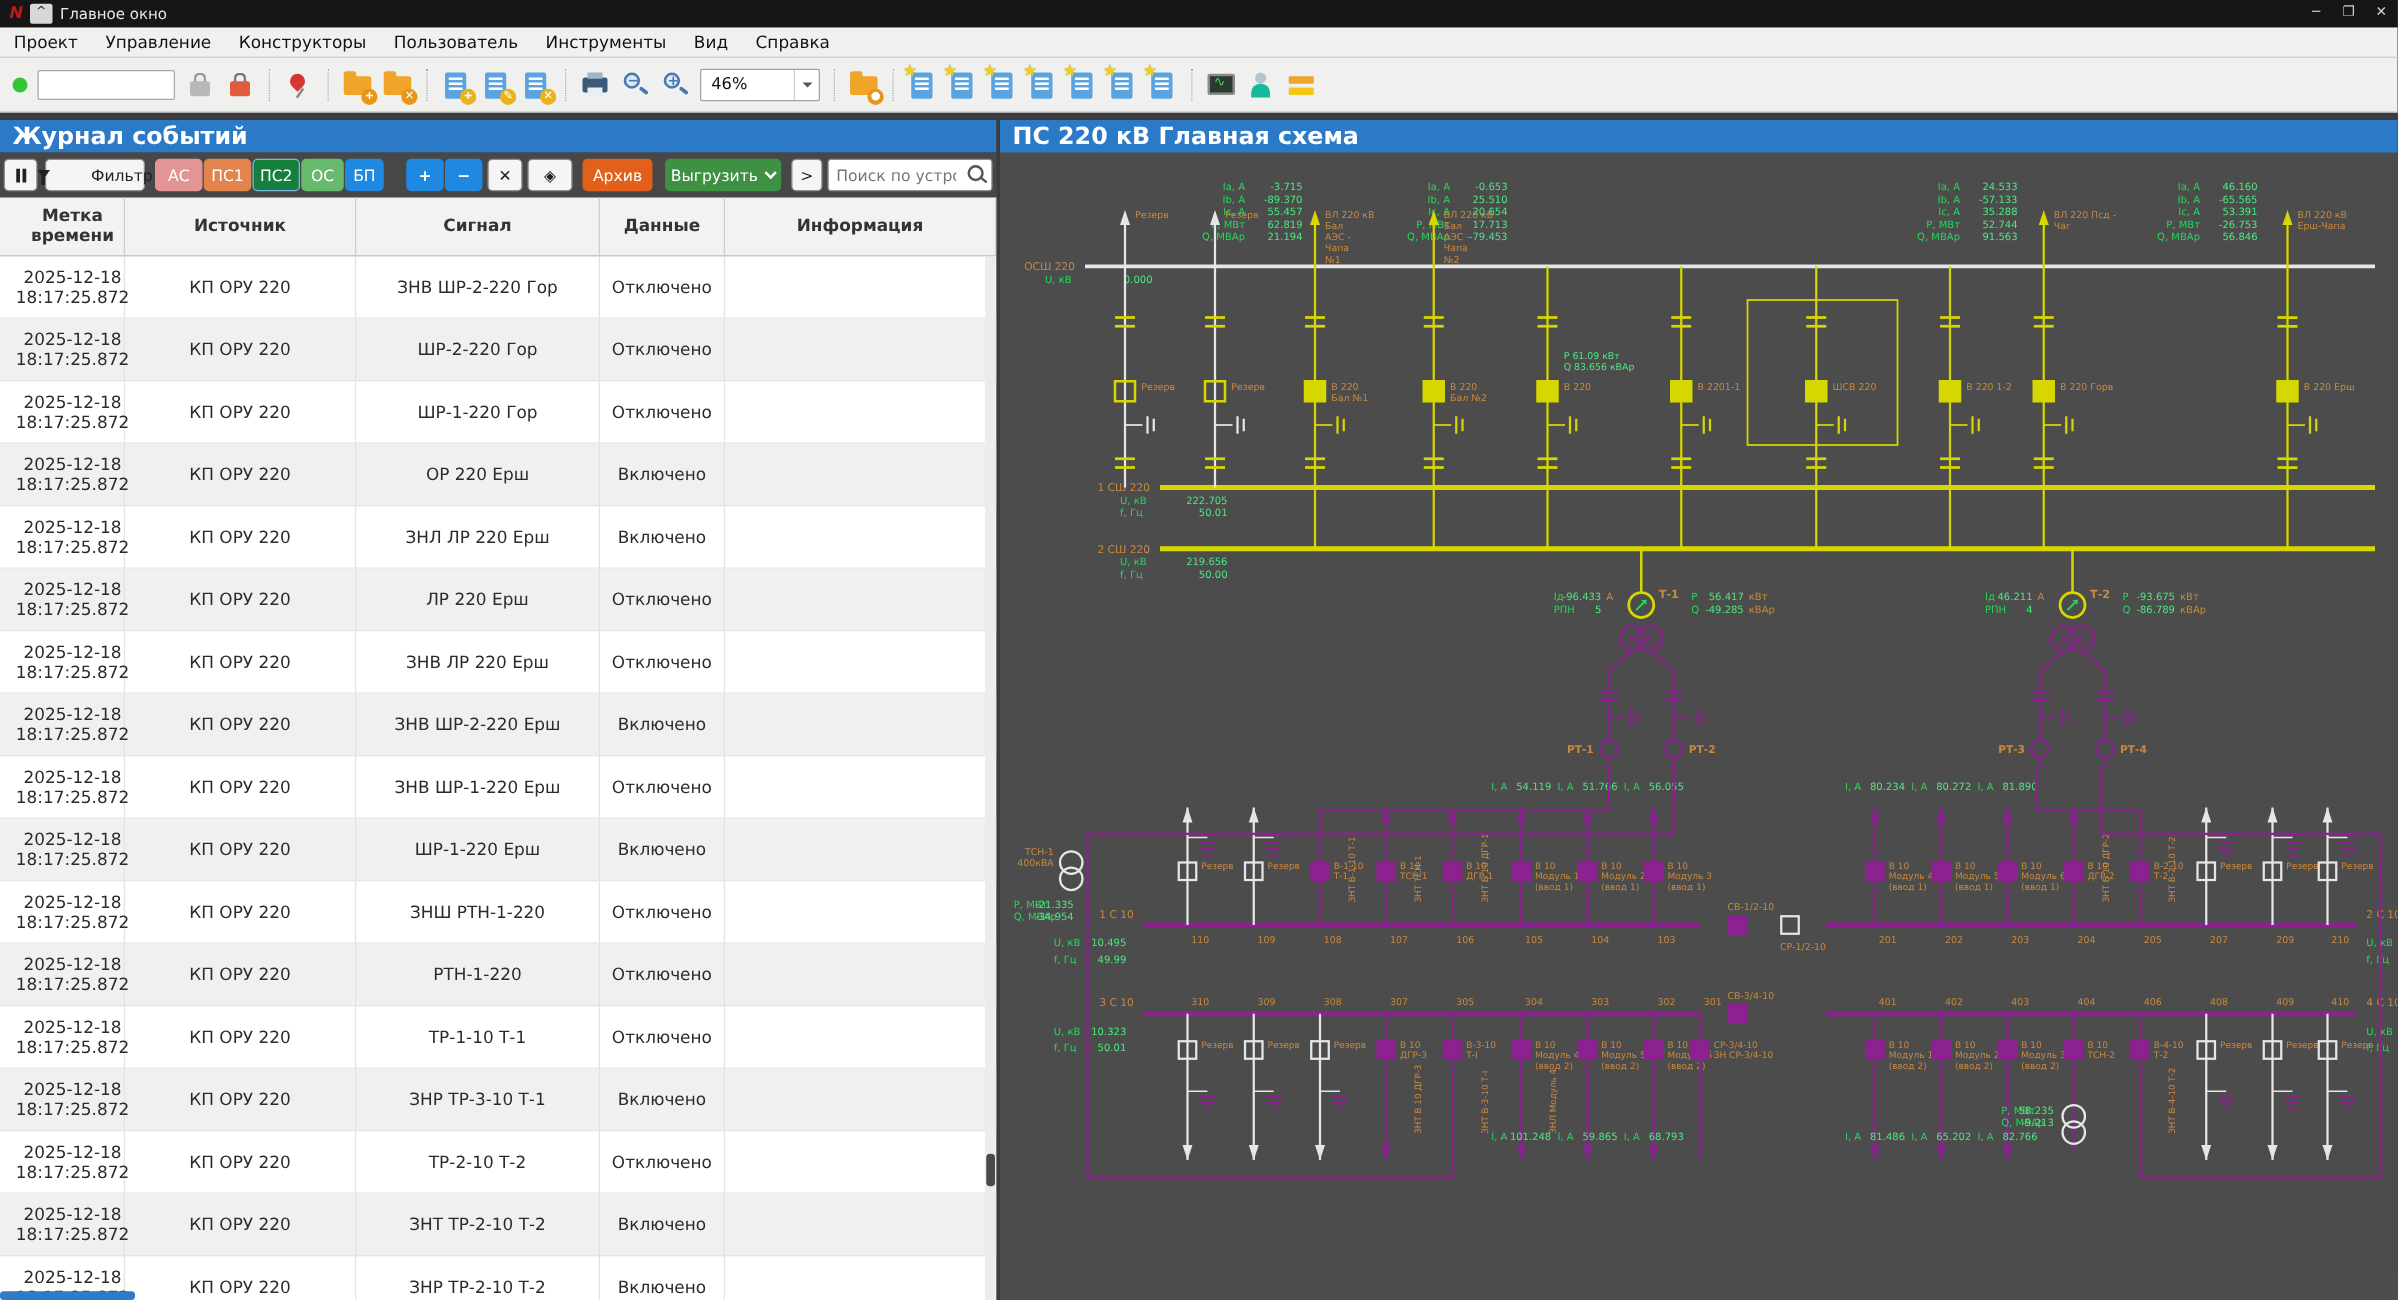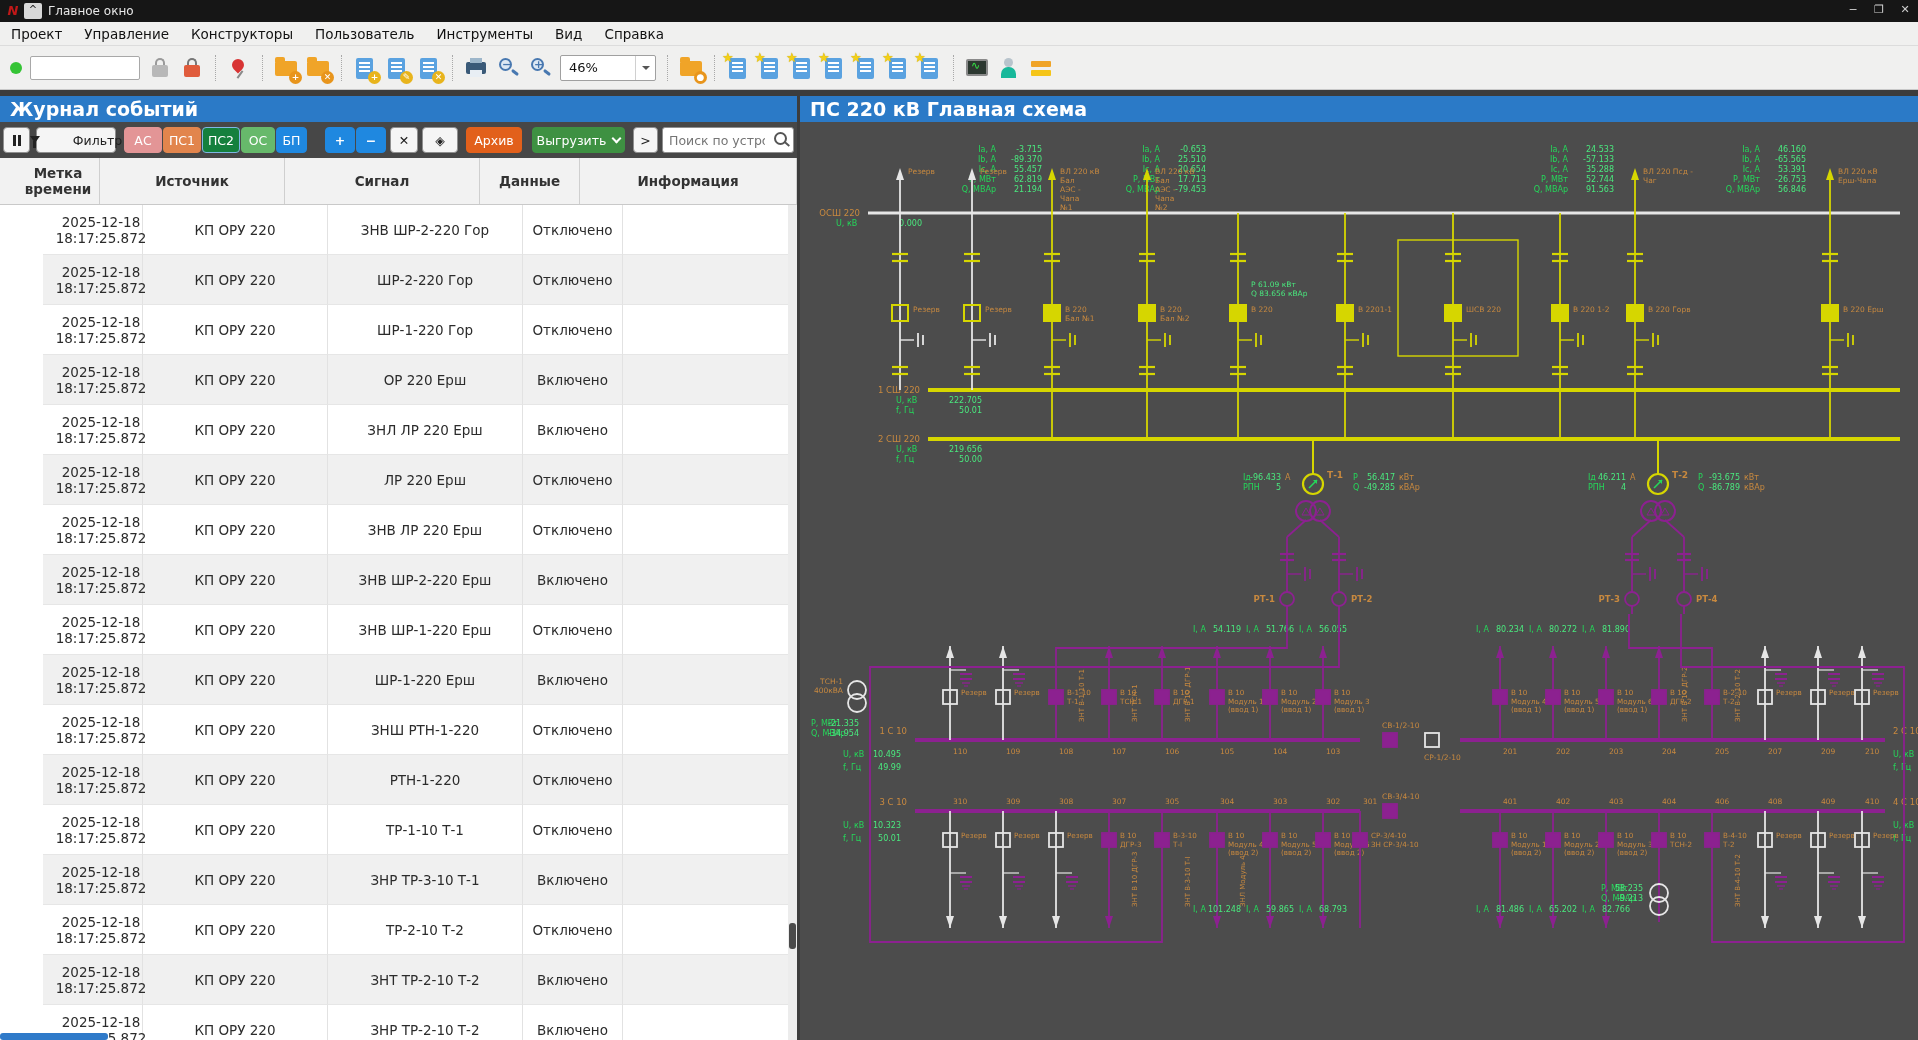--- a/index.html
+++ b/index.html
@@ -81,21 +81,21 @@
     font-family:"DejaVu Sans", sans-serif; min-width:0; background:transparent; }
   .smag { position:relative; width:20px; height:20px; flex:none; margin-right:2px; }
   .smag:before { content:""; position:absolute; left:3px; top:2px; width:9px; height:9px; border:2px solid #555; border-radius:50%; }
   .smag:after { content:""; position:absolute; left:13px; top:13px; width:6px; height:2px; background:#555; transform:rotate(40deg); }
 
   
   .tbl-head { display:flex; height:47px; background:#f2f2f2; border-bottom:1px solid #c9c9c9; }
   .tbl-head .c { display:flex; align-items:center; justify-content:center; text-align:center;
     font-size:13.5px; font-weight:bold; color:#333; border-right:1px solid #cfcfcf; white-space:pre-line; }
   .rows-wrap { position:relative; height:835px; overflow:hidden; background:#fff; }
-  .trow { display:flex; height:50px;margin-left:43px; }
+  .trow { display:flex; height:50px; }
   .trow:nth-child(even) { background:#f0f0f0; }
   .trow .c { display:flex; align-items:center; justify-content:center; text-align:center;
     font-size:13.5px; color:#2b2b2b; border-right:1px solid #e2e2e2; border-bottom:1px solid #e6e6e6; white-space:pre-line; }
   .c0 { width:100px;padding-left:17px; } .c1 { width:185px; } .c2 { width:195px; } .c3 { width:100px; } .c4 { flex:1; }
   .vscroll { position:absolute; right:0; top:0; width:9px; height:835px; background:#ececec; }
   .vthumb { position:absolute; right:1px; top:718px; width:7px; height:26px; background:#4a4a4a; border-radius:3px; }
   .hthumb { position:absolute; left:0; bottom:0; width:108px; height:7px; background:#2f7ac9; border-radius:3px; }
 
   
   #schema-svg { display:block; }

